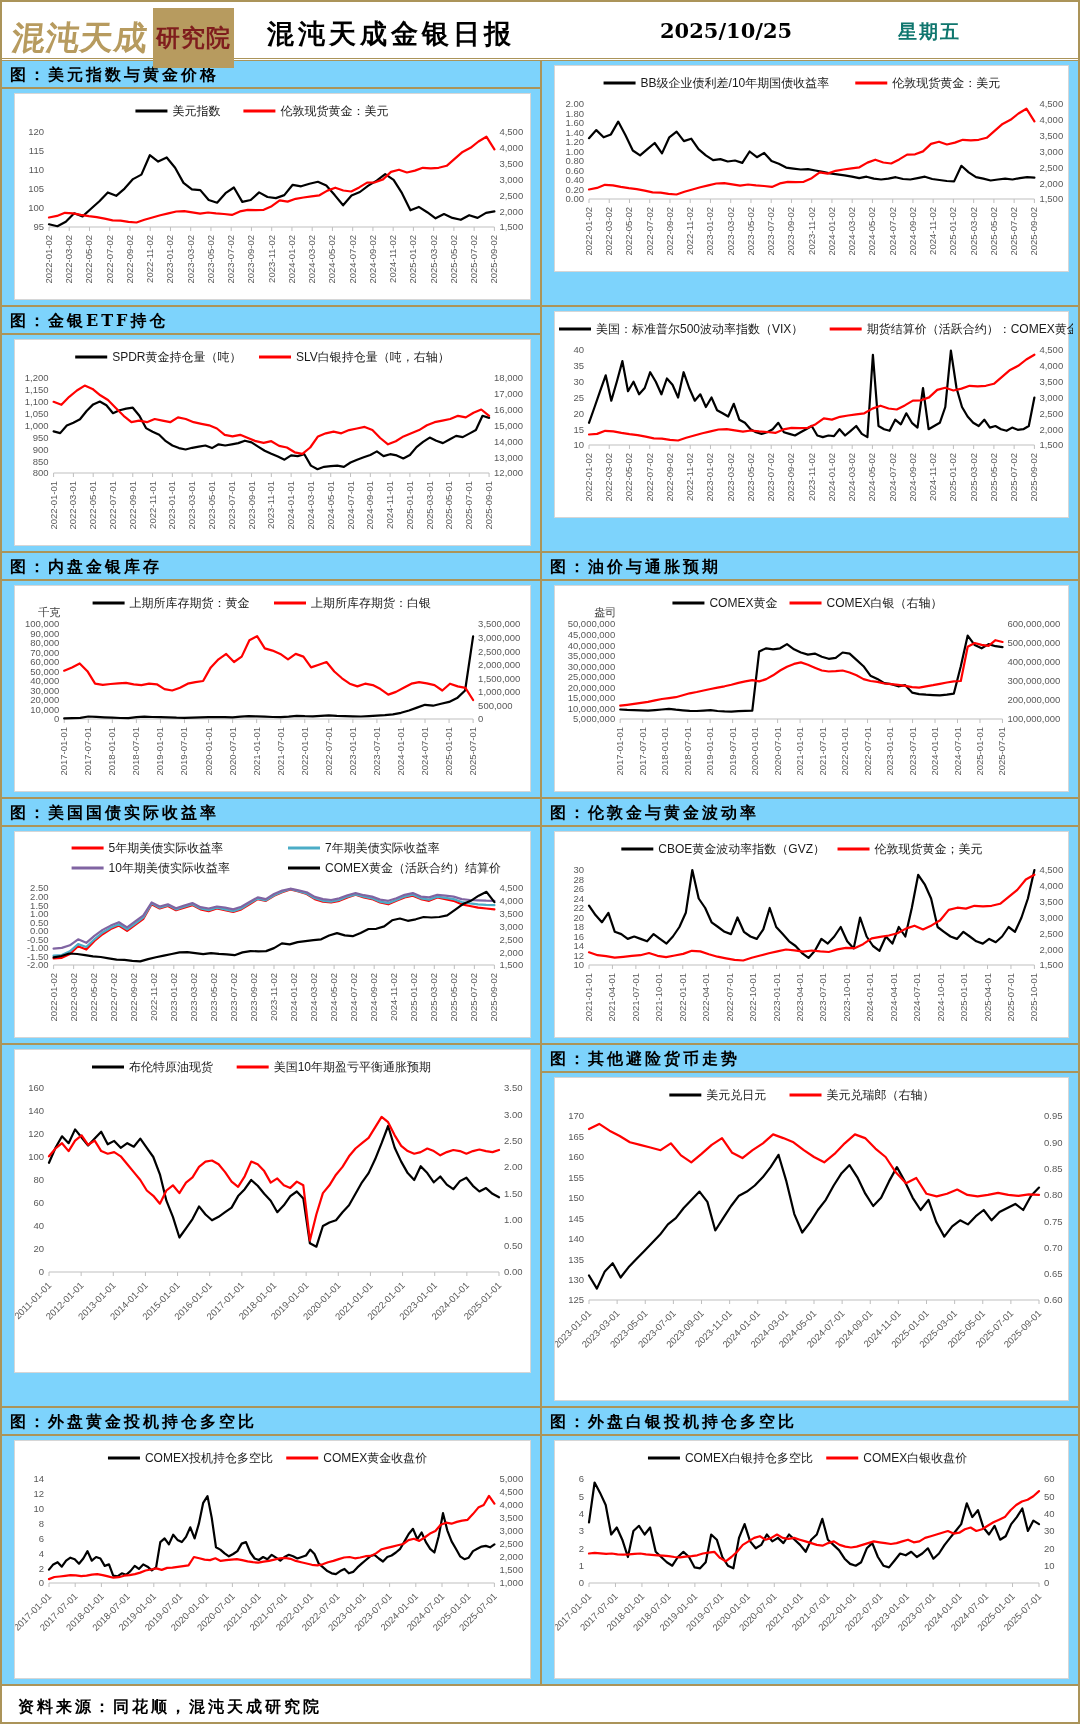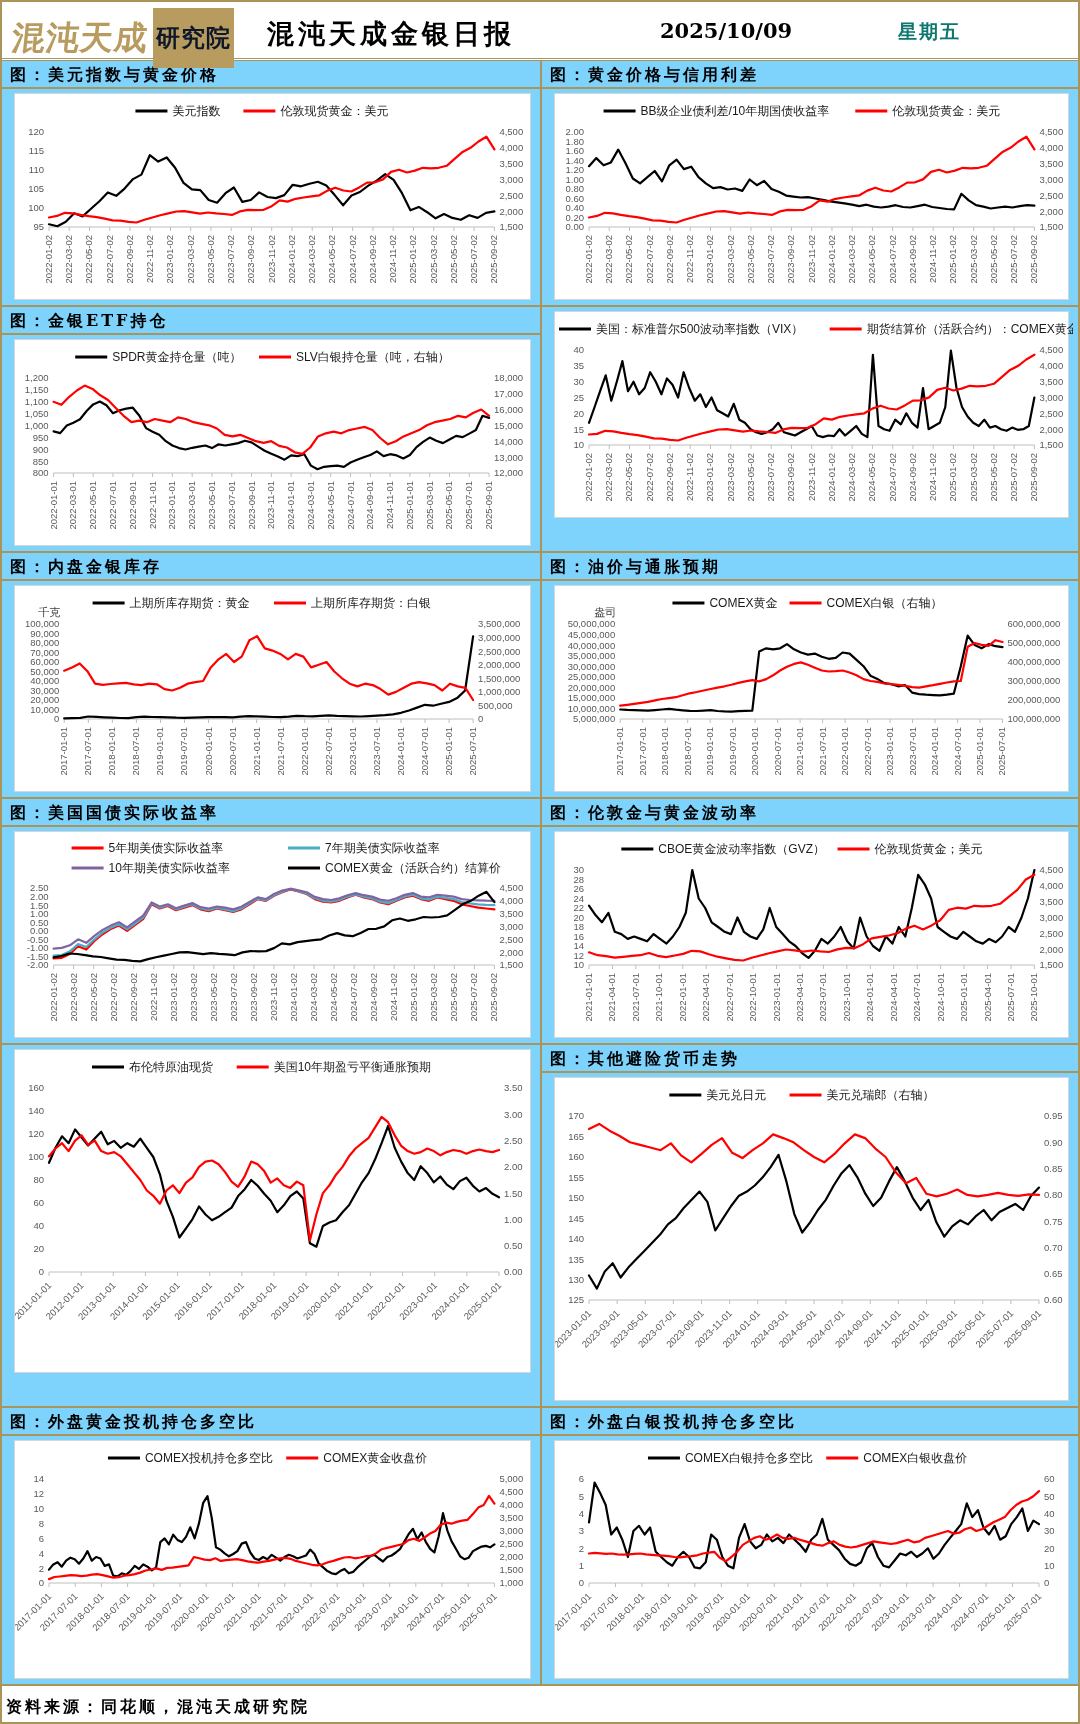--- a/index.html
+++ b/index.html
@@ -1,45 +1,45 @@
 <!DOCTYPE html>
 <html><head>
 <meta charset="utf-8">
 <style>
   html,body{margin:0;padding:0;background:#ffffff;font-family:"Liberation Sans",sans-serif;}
   .page{width:1080px;height:1724px;box-sizing:border-box;border:2px solid #ab9459;display:flex;flex-direction:column;background:#fff;overflow:hidden;}
   
   .hdr{height:56px;flex:0 0 auto;position:relative;border-bottom:3px double #ab9459;background:#fff;}
   .logo{position:absolute;left:10px;top:6px;display:flex;align-items:center;}
   .logo-main{font-family:"DejaVu Serif","Liberation Serif",serif;font-weight:bold;font-size:33px;color:#b79b5f;letter-spacing:1px;transform:skewX(-6deg);}
-  .logo-seal{display:inline-block;margin-left:5px;background:#b79b5f;color:#0f172a;font-family:"DejaVu Serif",serif;font-weight:bold;font-size:24px;padding:14px 3px;letter-spacing:1px;}
+  .logo-seal{display:inline-block;margin-left:5px;background:#b79b5f;color:#7f1d1d;font-family:"DejaVu Serif",serif;font-weight:bold;font-size:24px;padding:14px 3px;letter-spacing:1px;}
   .hdr-title{position:absolute;left:265px;top:14px;font-family:"DejaVu Serif","Liberation Serif",serif;font-weight:bold;font-size:27px;letter-spacing:4px;color:#000;}
   .hdr-date{position:absolute;left:658px;top:16px;font-family:"DejaVu Serif",serif;font-weight:bold;font-size:21px;color:#000;}
   .hdr-week{position:absolute;left:896px;top:17px;font-family:Liberation Serif, serif;font-weight:bold;font-size:19px;letter-spacing:2px;color:#0f766e;}
   
   .grid{flex:1 1 auto;display:grid;grid-template-columns:538px 538px;align-content:start;}
   .cell{border-bottom:2px solid #ab9459;background:#7dd3fc;}
   .cell.right{border-left:2px solid #ab9459;}
   .chart-title{font-family:"DejaVu Serif","Liberation Serif",serif;font-weight:bold;font-size:16px;letter-spacing:3px;color:#000;padding:3px 8px 2px 8px;border-bottom:2px solid #ab9459;height:21px;line-height:21px;white-space:nowrap;overflow:hidden;}
   .chart-box{margin:4px 9px 5px 12px;border:1px solid #d6d6d6;background:#fff;}
   .chart-box svg{display:block;}
   
-  .ftr{flex:0 0 auto;padding:6px 10px 4px 4px;font-family:"DejaVu Serif","Liberation Serif",serif;font-weight:bold;font-size:16px;letter-spacing:3px;color:#000;background:#fff;}
+  .ftr{flex:0 0 auto;padding:6px 10px 4px 16px;font-family:"DejaVu Serif","Liberation Serif",serif;font-weight:bold;font-size:16px;letter-spacing:3px;color:#000;background:#fff;}
 </style>
 </head>
 <body>
 
 <div class="page">
   <header class="hdr">
     <div class="logo">
       <span class="logo-main">混沌天成</span>
       <span class="logo-seal">研究院</span>
     </div>
     <div class="hdr-title">混沌天成金银日报</div>
-    <div class="hdr-date">2025/10/09</div>
+    <div class="hdr-date">2025/10/25</div>
     <div class="hdr-week">星期五</div>
   </header>
 
   <main class="grid" id="charts-grid">
       <section class="cell">
         <div class="chart-title">图：美元指数与黄金价格</div>
         <div class="chart-box">
           <svg width="518" height="205" viewBox="0 0 518 205">
             <line x1="120.44" y1="17" x2="152.44" y2="17" stroke="#000000" stroke-width="3"></line>
             <text x="157.44" y="21" font-size="12" fill="#1a1a1a" font-family="&quot;Liberation Sans&quot;,sans-serif">美元指数</text>
@@ -104,21 +104,20 @@
             <line x1="459.1545454545454" y1="133" x2="459.1545454545454" y2="137" stroke="#bfbfbf" stroke-width="1"></line>
             <text x="462.1545454545454" y="141" text-anchor="end" font-size="9.5" fill="#595959" transform="rotate(-90 462.1545454545454 141)">2025-07-02</text>
             <line x1="479.4" y1="133" x2="479.4" y2="137" stroke="#bfbfbf" stroke-width="1"></line>
             <text x="482.4" y="141" text-anchor="end" font-size="9.5" fill="#595959" transform="rotate(-90 482.4 141)">2025-09-02</text>
             <path d="M34.0 130.3L42.4 132.2L50.8 127.7L59.2 119.3L67.6 122.4L76.0 114.8L84.4 107.2L92.8 98.4L101.2 101.8L109.6 94.6L118.0 85.1L126.4 80.6L134.8 61.2L143.2 67.6L151.7 63.5L160.1 73.7L168.5 88.9L176.9 95.4L185.3 96.1L193.7 106.0L202.1 108.7L210.5 99.2L218.9 93.5L227.3 107.9L235.7 106.0L244.1 98.4L252.5 103.0L260.9 104.1L269.3 101.1L277.7 90.8L286.1 92.3L294.5 89.7L302.9 87.8L311.3 91.6L319.7 101.1L328.1 111.3L336.5 101.5L344.9 98.0L353.3 91.6L361.7 86.6L370.2 80.2L378.6 85.9L387.0 99.2L395.4 116.3L403.8 112.9L412.2 118.2L420.6 124.3L429.0 120.1L437.4 123.9L445.8 125.8L454.2 121.2L462.6 123.9L471.0 118.9L479.4 117.4" fill="none" stroke="#000000" stroke-width="2.2" stroke-linejoin="round" stroke-linecap="round"></path>
             <path d="M34.0 123.5L42.0 121.9L49.9 118.8L57.9 119.4L65.8 120.9L73.8 122.2L81.7 123.2L89.7 124.7L97.6 126.3L105.6 126.7L113.5 127.9L121.5 128.5L129.4 125.8L137.4 123.5L145.3 121.3L153.3 119.4L161.3 117.5L169.2 117.1L177.2 118.4L185.1 119.7L193.1 118.5L201.0 119.4L209.0 120.0L216.9 120.9L224.9 117.4L232.8 115.9L240.8 116.2L248.7 115.8L256.7 112.2L264.7 106.4L272.6 107.6L280.6 104.8L288.5 103.5L296.5 102.3L304.4 101.3L312.4 96.6L320.3 93.7L328.3 96.5L336.2 97.5L344.2 93.4L352.1 88.6L360.1 88.3L368.0 85.4L376.0 77.9L384.0 75.7L391.9 78.5L399.9 76.6L407.8 73.8L415.8 74.4L423.7 73.8L431.7 71.8L439.6 64.9L447.6 57.9L455.5 53.8L463.5 47.5L471.4 42.7L479.4 55.4" fill="none" stroke="#ff0000" stroke-width="2.2" stroke-linejoin="round" stroke-linecap="round"></path>
           </svg>
         </div>
       </section>
       <section class="cell right">
-        <div class="chart-title">图：黄金价格与信用利差</div>
         <div class="chart-box">
           <svg width="518" height="205" viewBox="0 0 518 205">
             <line x1="48.56" y1="17" x2="80.56" y2="17" stroke="#000000" stroke-width="3"></line>
             <text x="85.56" y="21" font-size="12" fill="#1a1a1a" font-family="&quot;Liberation Sans&quot;,sans-serif">BB级企业债利差/10年期国债收益率</text>
             <line x1="300.28000000000003" y1="17" x2="332.28000000000003" y2="17" stroke="#ff0000" stroke-width="3"></line>
             <text x="337.28000000000003" y="21" font-size="12" fill="#1a1a1a" font-family="&quot;Liberation Sans&quot;,sans-serif">伦敦现货黄金：美元</text>
             <text x="29" y="41.4" text-anchor="end" font-size="9.5" fill="#595959">2.00</text>
             <text x="29" y="50.9" text-anchor="end" font-size="9.5" fill="#595959">1.80</text>
             <text x="29" y="60.4" text-anchor="end" font-size="9.5" fill="#595959">1.60</text>
             <text x="29" y="69.9" text-anchor="end" font-size="9.5" fill="#595959">1.40</text>

